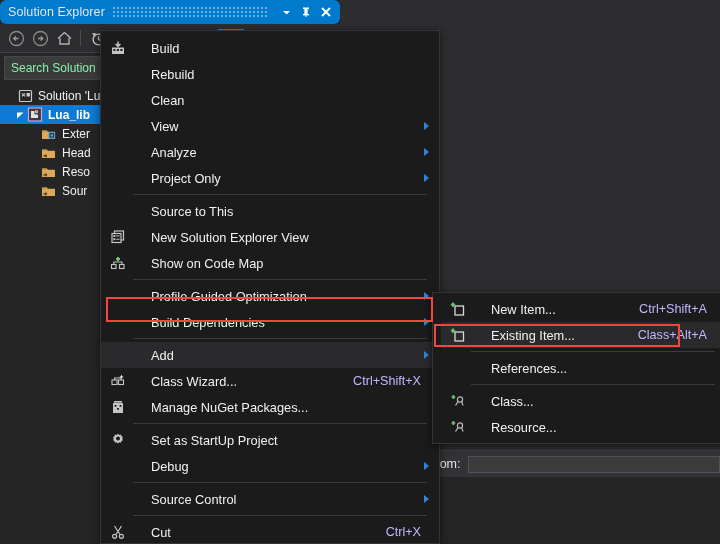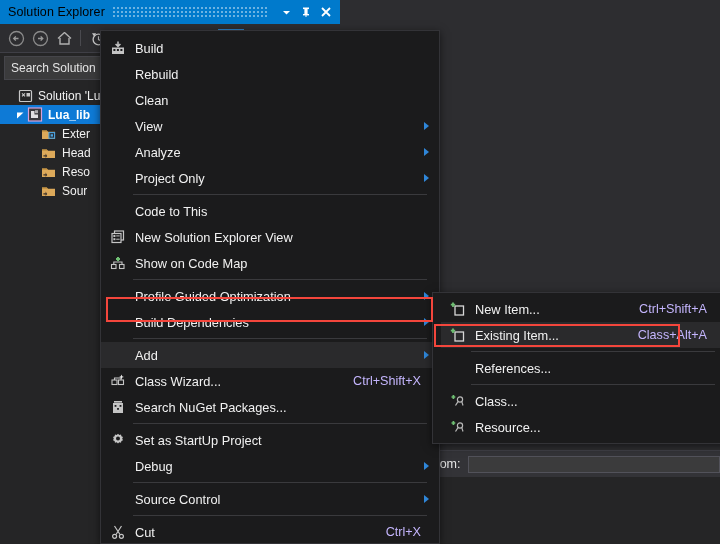--- a/index.html
+++ b/index.html
@@ -39,23 +39,24 @@
     background: #252526;
     display: flex;
     flex-direction: column;
   }
   #se-titlebar {
     height: 24px;
     background: #007acc;
     display: flex;
     align-items: center;
     padding: 0 4px 0 8px;
-    color: #000000;
+    color: #e5e5e5;
     position: relative;
     flex: none;
+    border-radius: 6px;
   }
   #se-title {
     font-size: 12.5px;
     white-space: nowrap;
     letter-spacing: 0.1px;
   }
   .title-grip {
     flex: 1;
     height: 12px;
     margin: 0 8px;
@@ -124,21 +125,21 @@
     margin: 3px 4px 2px 4px;
     background: #3b3b3c;
     border: 1px solid #45454a;
     box-sizing: border-box;
     display: flex;
     align-items: center;
     padding-left: 6px;
     flex: none;
   }
   #se-search-input {
-    color: #e5e5e5;
+    color: #86efac;
     font-size: 12px;
     white-space: nowrap;
   }
 
   #se-tree {
     flex: 1;
     padding-top: 4px;
     overflow: hidden;
   }
   .tree-row {
@@ -258,20 +259,21 @@
   }
   .menu-item {
     height: 26px;
     display: flex;
     align-items: center;
     position: relative;
     padding-left: 0;
     color: #f1f1f1;
     font-size: 12.8px;
     white-space: nowrap;
+    gap: 16px;
   }
   .menu-item.highlighted { background: #2a2a2c; justify-content: center; }
   .mi-icon {
     width: 34px;
     flex: none;
     display: flex;
     align-items: center;
     justify-content: center;
     color: #c5c5c5;
   }
@@ -516,21 +518,21 @@
     <div class="menu-item">
       <span class="mi-icon"></span>
       <span class="mi-label">Project Only</span>
       <span class="mi-arrow"></span>
     </div>
 
     <div class="menu-sep"></div>
 
     <div class="menu-item">
       <span class="mi-icon"></span>
-      <span class="mi-label">Code to This</span>
+      <span class="mi-label">Source to This</span>
     </div>
 
     <div class="menu-item">
       <span class="mi-icon">
         <svg width="16" height="16" viewBox="0 0 16 16">
           <rect x="4.5" y="2" width="9" height="9" stroke="#c5c5c5" stroke-width="1.2" fill="none"></rect>
           <rect x="2" y="4.5" width="9" height="9" stroke="#c5c5c5" stroke-width="1.2" fill="#1b1b1c"></rect>
           <rect x="3.4" y="6" width="2" height="2" fill="#c5c5c5"></rect>
           <rect x="6.2" y="6.4" width="3.5" height="1" fill="#c5c5c5"></rect>
           <rect x="3.4" y="9.2" width="2" height="2" fill="#c5c5c5"></rect>
@@ -590,21 +592,21 @@
     <div class="menu-item">
       <span class="mi-icon">
         <svg width="16" height="16" viewBox="0 0 16 16">
           <rect x="3" y="4" width="10" height="10" fill="#c5c5c5"></rect>
           <rect x="4.6" y="6" width="1.8" height="1.8" fill="#1b1b1c"></rect>
           <rect x="9.6" y="6" width="1.8" height="1.8" fill="#1b1b1c"></rect>
           <rect x="7.1" y="9" width="1.8" height="1.8" fill="#1b1b1c"></rect>
           <rect x="4" y="2" width="8" height="1.6" fill="#c5c5c5"></rect>
         </svg>
       </span>
-      <span class="mi-label">Search NuGet Packages...</span>
+      <span class="mi-label">Manage NuGet Packages...</span>
     </div>
 
     <div class="menu-sep"></div>
 
     <div class="menu-item">
       <span class="mi-icon">
         <svg width="16" height="16" viewBox="0 0 16 16">
           <path d="M8 1.8 L9.3 3 L11 2.6 L11.4 4.3 L13 5.1 L12.2 6.6 L13 8.2 L11.4 9 L11 10.7 L9.3 10.3 L8 11.5 L6.7 10.3 L5 10.7 L4.6 9 L3 8.2 L3.8 6.6 L3 5.1 L4.6 4.3 L5 2.6 L6.7 3 Z" fill="#c5c5c5"></path>
           <circle cx="8" cy="6.6" r="2" fill="#1b1b1c"></circle>
         </svg>

